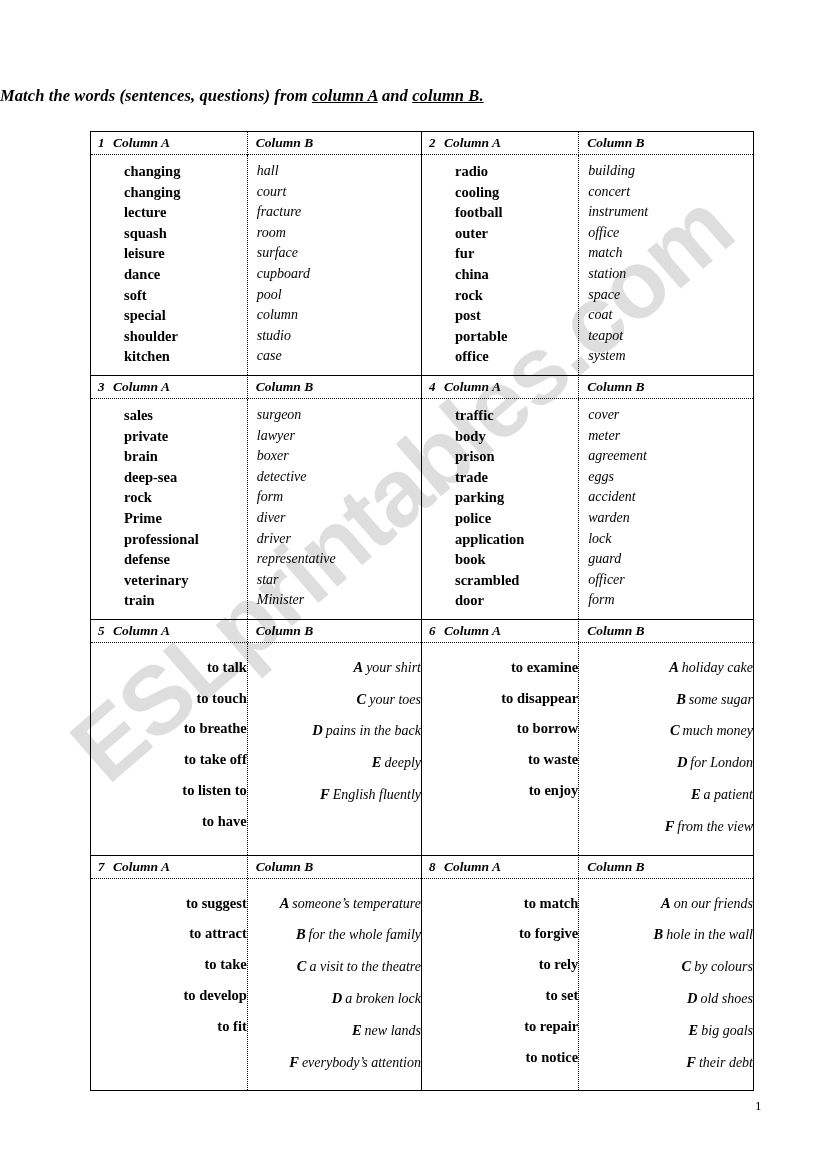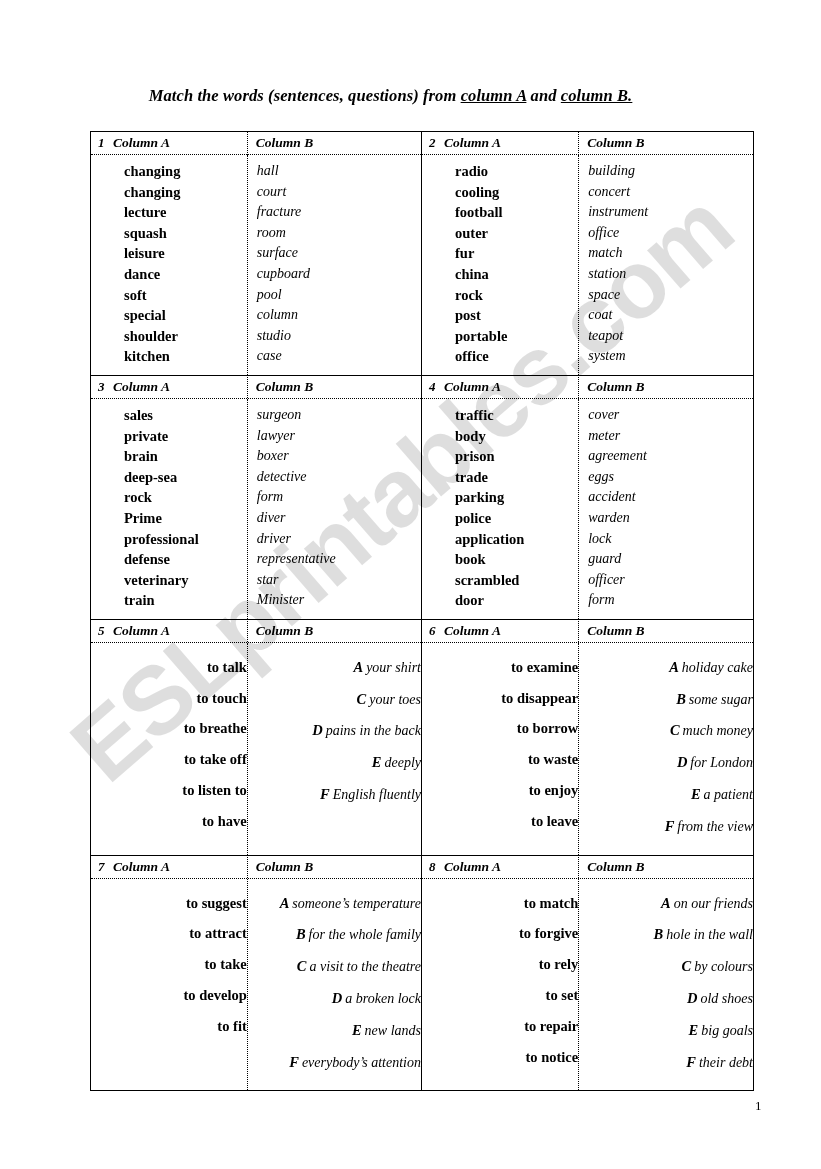--- a/index.html
+++ b/index.html
@@ -41,21 +41,20 @@
     transform-origin: 0 0;
     white-space: nowrap;
   }
 
   
   #title {
     position: absolute;
     left: 0;
     top: 86px;
     width: 781px;
-    text-align: center;
     z-index: 10;
   }
   #title .t-main {
     font-family: "Liberation Serif", "DejaVu Serif", serif;
     font-weight: bold;
     font-style: italic;
     font-size: 16.5px;
     letter-spacing: 0.1px;
   }
   #title .t-u { text-decoration: underline; }
@@ -387,21 +386,20 @@
           </div>
         </div>
         <div class="blk-body">
           <div class="cell-a">
             <ul class="wlist cola sparse verbs">
               <li>to examine</li>
               <li>to disappear</li>
               <li>to borrow</li>
               <li>to waste</li>
               <li>to enjoy</li>
-              <li>to leave</li>
             </ul>
           </div>
           <div class="cell-b">
             <ul class="wlist colb sparse">
               <li><span class="ltr">A</span>holiday cake</li>
               <li><span class="ltr">B</span>some sugar</li>
               <li><span class="ltr">C</span>much money</li>
               <li><span class="ltr">D</span>for London</li>
               <li><span class="ltr">E</span>a patient</li>
               <li><span class="ltr">F</span>from the view</li>

